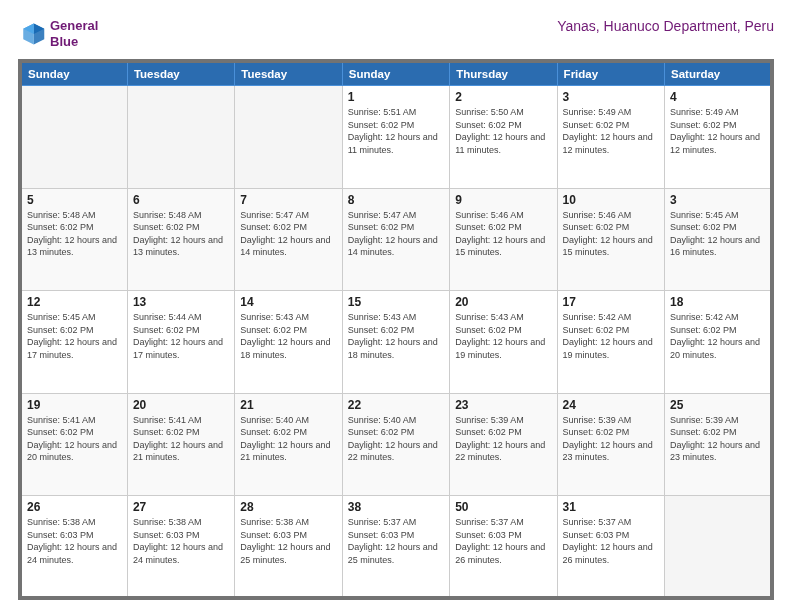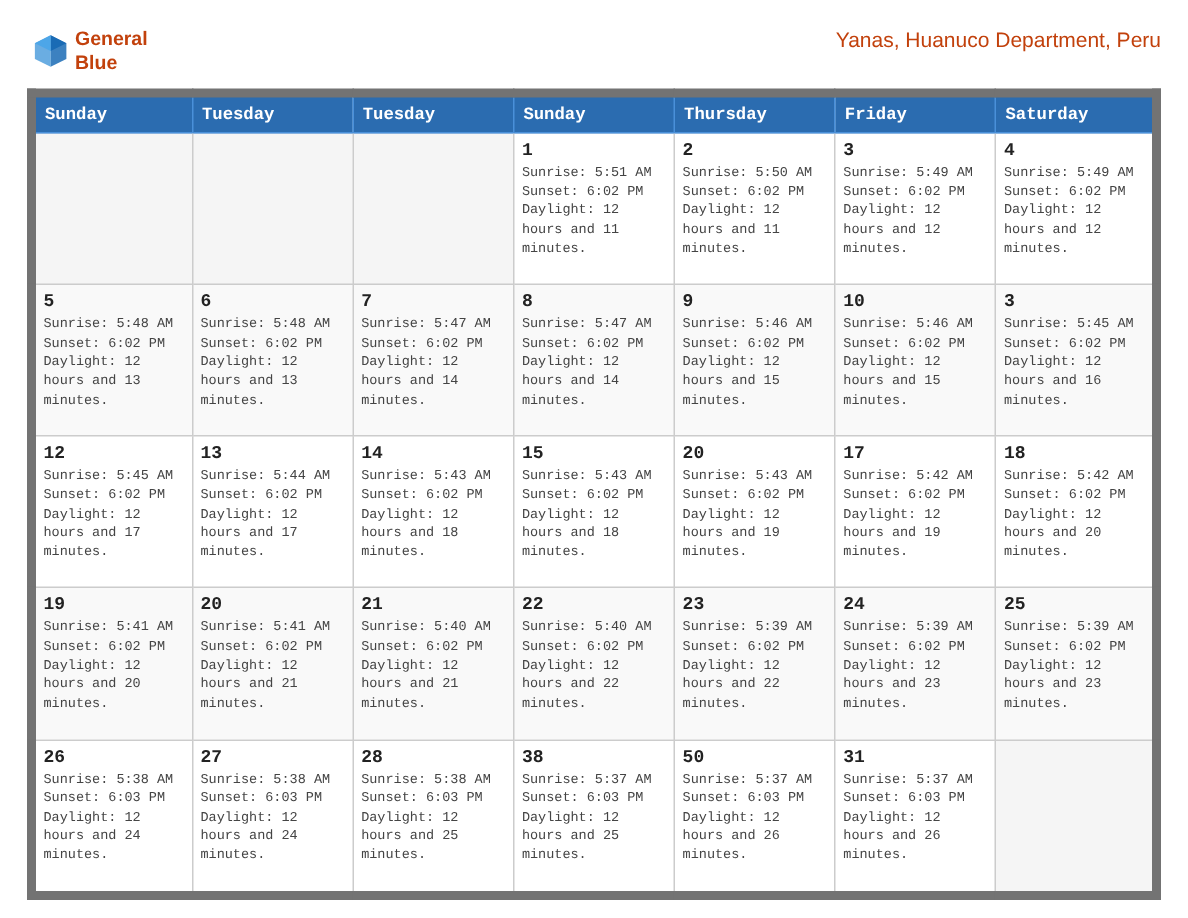--- a/index.html
+++ b/index.html
@@ -28,46 +28,45 @@
       align-items: center;
       gap: 4px;
     }
     .logo-text {
       font-size: 13px;
       font-weight: bold;
       color: #333;
       line-height: 1.2;
     }
     .logo-text span {
-      color: #c2410c;
+      color: #701a75;
     }
     .logo-icon {
       width: 28px;
       height: 28px;
     }
     .title-area {
       text-align: right;
     }
     .month-title {
       font-size: 32px;
       font-weight: bold;
       color: #222;
       line-height: 1.1;
     }
     .subtitle {
       font-size: 14px;
-      color: #c2410c;
+      color: #701a75;
     }
     .calendar {
       flex: 1;
-      border: 6px solid #737373;
+      border: 4px solid #737373;
       border-collapse: collapse;
       width: 100%;
       table-layout: fixed;
-      font-family: Liberation Mono, monospace;
     }
     .calendar th {
       background: #2b6cb0;
       color: #fff;
       font-size: 11.5px;
       font-weight: bold;
       text-align: left;
       padding: 5px 6px;
       border: 1px solid #4a90d9;
     }

